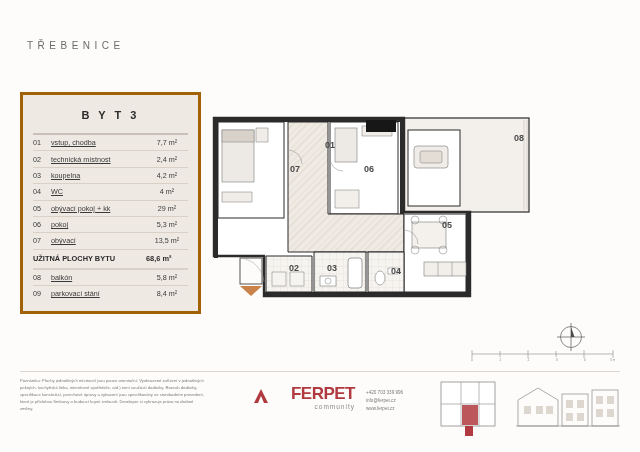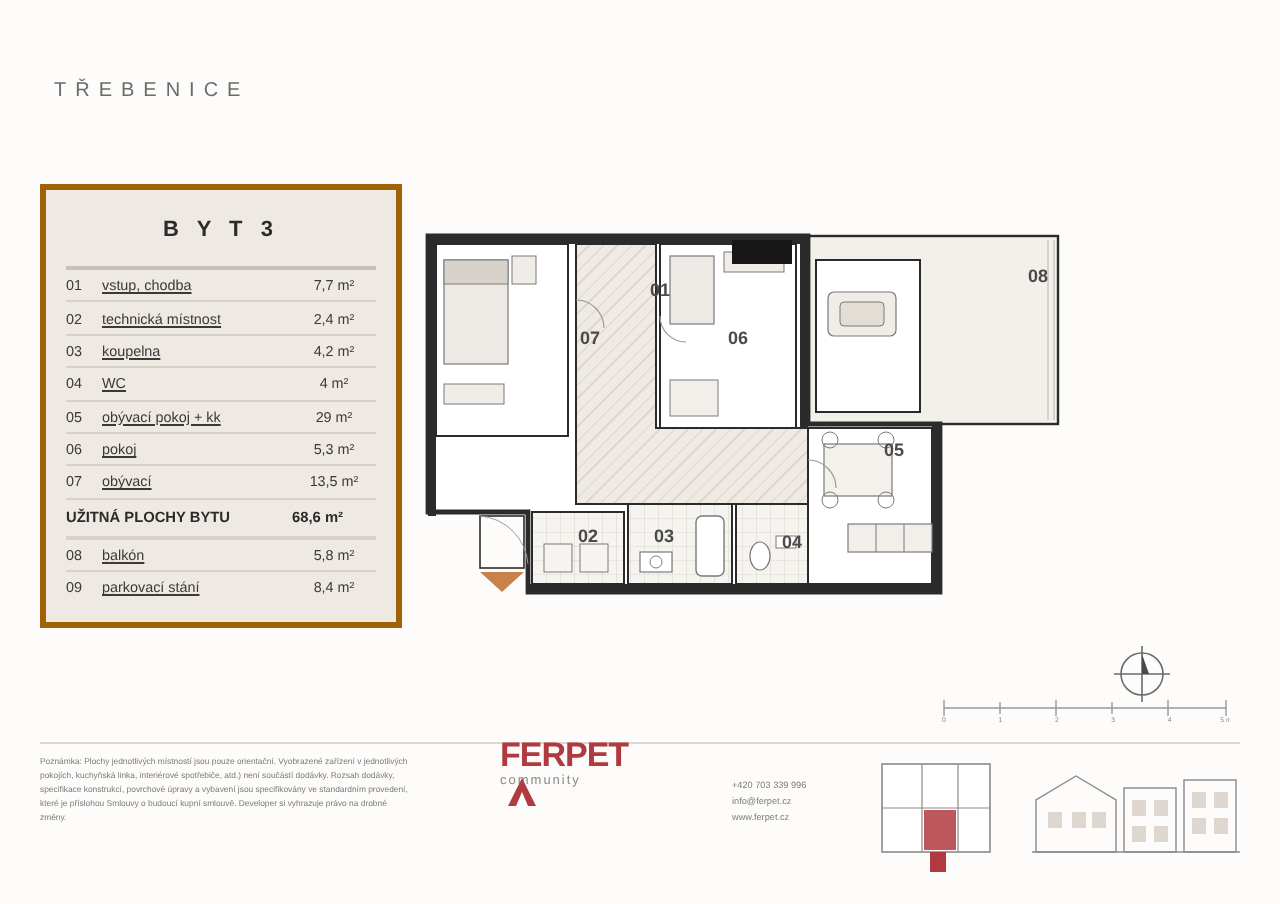--- a/index.html
+++ b/index.html
@@ -29,21 +29,21 @@
   .tot-row .val{width:42px;margin-left:16px;}
   .card-bottom{height:10px;}
 
   
   .plan{position:absolute;left:205px;top:104px;width:420px;height:250px;}
   .plan svg{display:block;}
 
   
   .footer-line{position:absolute;left:20px;top:371px;width:600px;height:1px;background:#ded7cf;}
   .disclaimer{position:absolute;left:20px;top:378px;width:185px;font-size:4.2px;line-height:1.65;color:#7b7b7b;}
-  .logo{position:absolute;left:250px;top:369px;width:105px;text-align:left;}
+  .logo{position:absolute;left:250px;top:385px;width:105px;text-align:right;}
   .logo-name{font-size:17px;font-weight:700;color:#b03a3f;letter-spacing:-0.5px;line-height:1;}
   .logo-sub{font-size:6.5px;color:#8a8a8a;letter-spacing:1px;margin-top:1px;}
   .logo-mark{position:absolute;left:251px;top:386px;width:20px;height:20px;}
   .contact{position:absolute;left:366px;top:389px;font-size:4.6px;line-height:1.7;color:#7b7b7b;}
   .mini-plan{position:absolute;left:437px;top:378px;width:62px;height:62px;}
   .mini-elev{position:absolute;left:516px;top:380px;width:104px;height:58px;}
 
   
   .compass{position:absolute;left:556px;top:322px;width:30px;height:30px;}
   .scalebar{position:absolute;left:470px;top:348px;width:145px;height:14px;}

